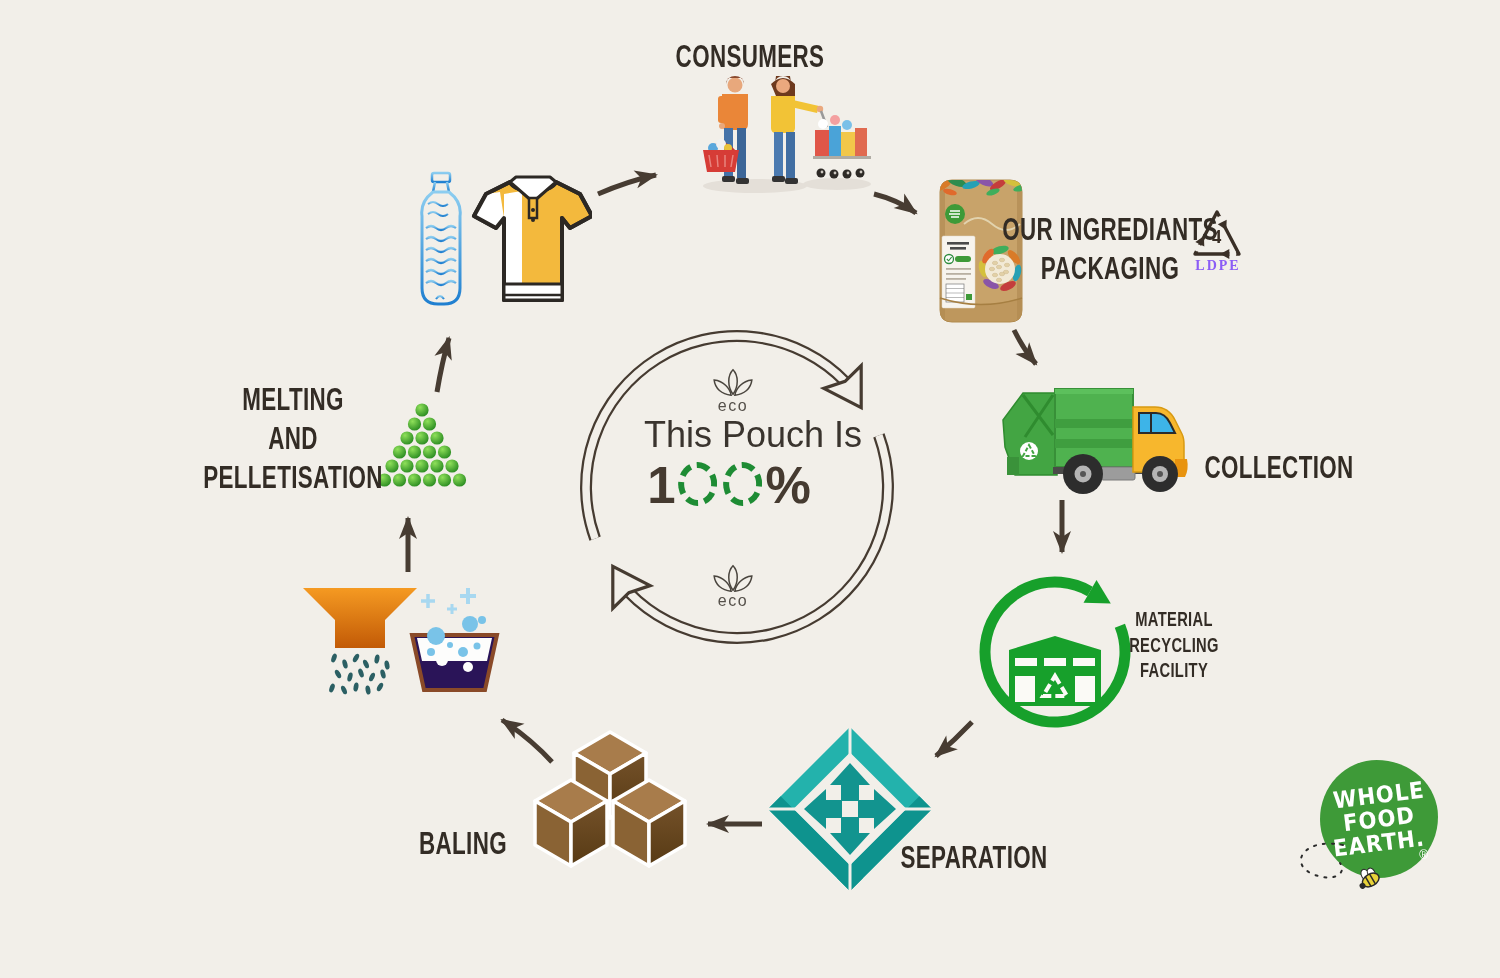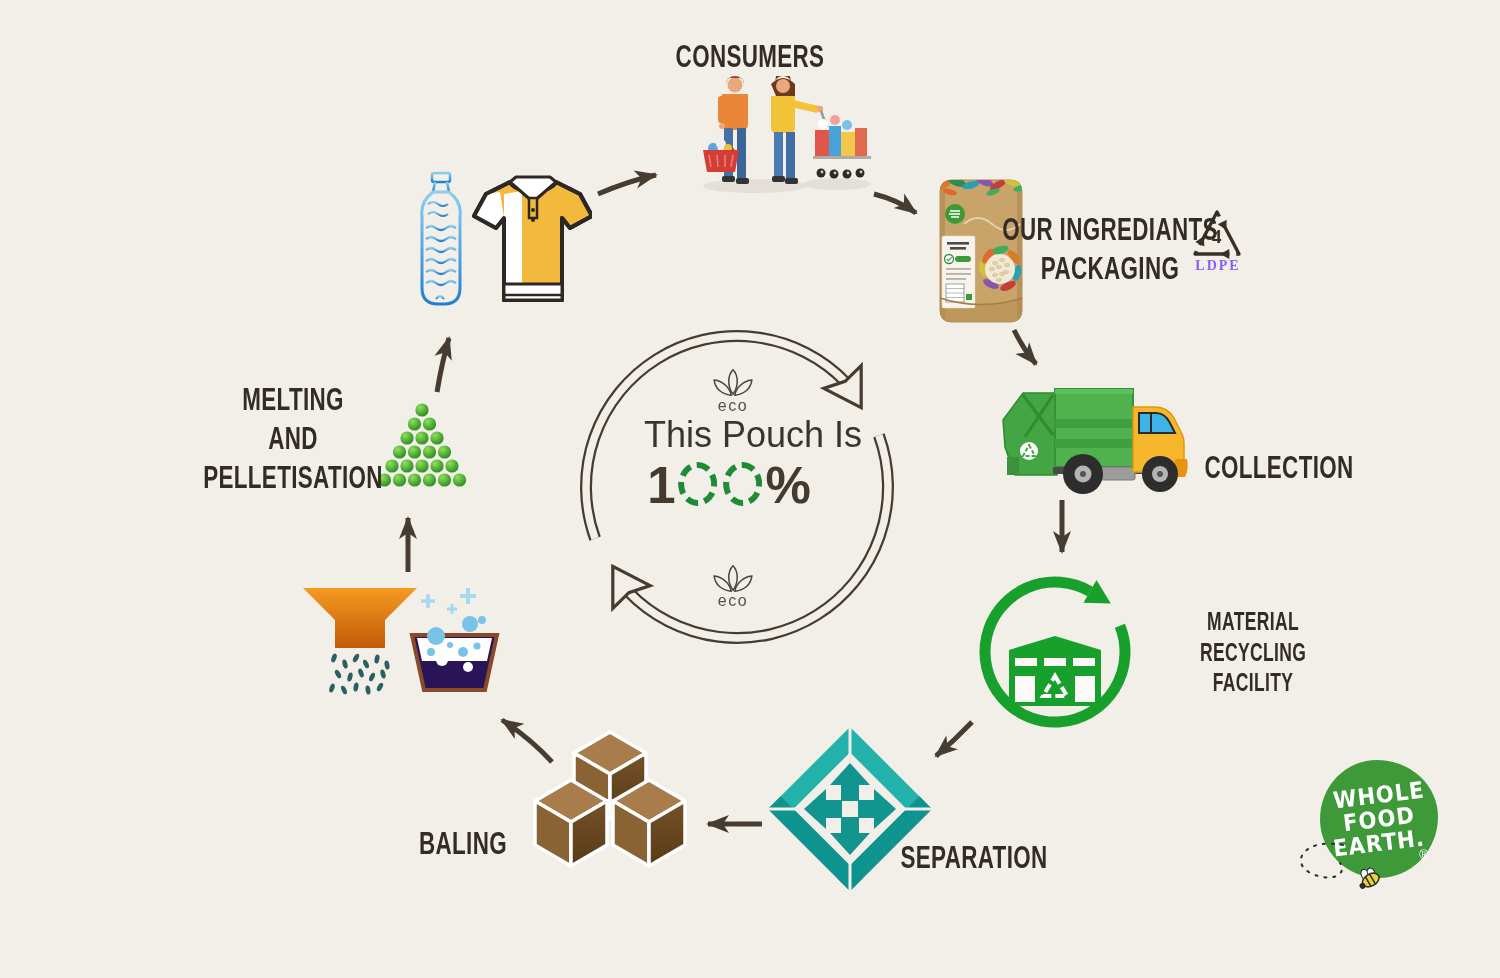--- a/index.html
+++ b/index.html
@@ -16,21 +16,21 @@
 </style>
 </head>
 <body>
 
 <div id="stage">
 
   <div class="lbl" style="left:750px;top:37px;"><span>CONSUMERS</span></div>
   <div class="lbl" style="left:1110px;top:210px;"><span>OUR INGREDIANTS
 PACKAGING</span></div>
   <div class="lbl" style="left:1279px;top:448px;"><span>COLLECTION</span></div>
-  <div class="lbl" style="left:1253px;top:606px;font-size:25px;"><span>MATERIAL
+  <div class="lbl" style="left:1174px;top:606px;font-size:21px;"><span>MATERIAL
 RECYCLING
 FACILITY</span></div>
   <div class="lbl" style="left:974px;top:838px;"><span>SEPARATION</span></div>
   <div class="lbl" style="left:463px;top:824px;"><span>BALING</span></div>
   <div class="lbl" style="left:293px;top:380px;"><span>MELTING
 AND
 PELLETISATION</span></div>
 
   <div class="ctext" style="left:733px;top:414px;font-size:36px;margin-left:20px;"><span>This Pouch Is</span></div>
   <div class="ctext" style="left:729px;top:456px;font-size:51px;font-weight:bold;color:#453a30;"><span>1</span><span class="ring"></span><span class="ring"></span><span>%</span></div>

